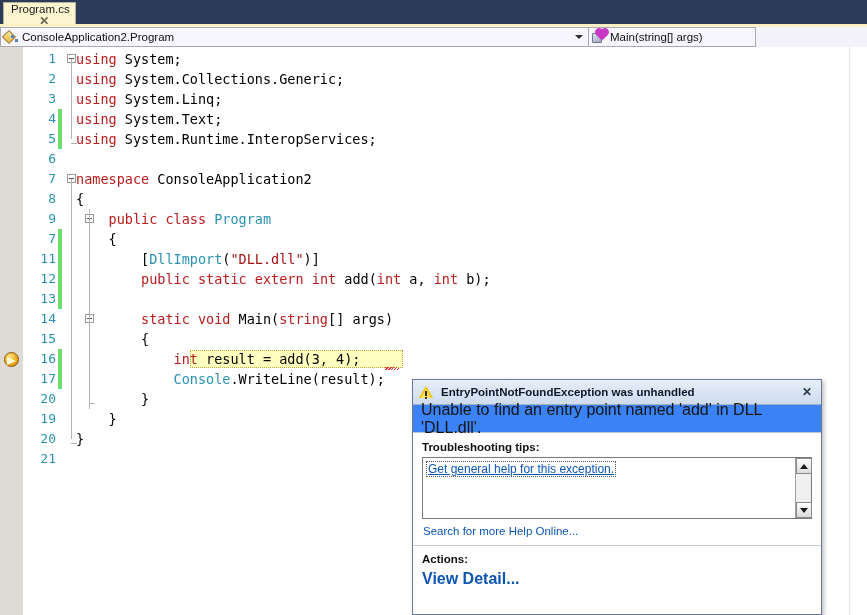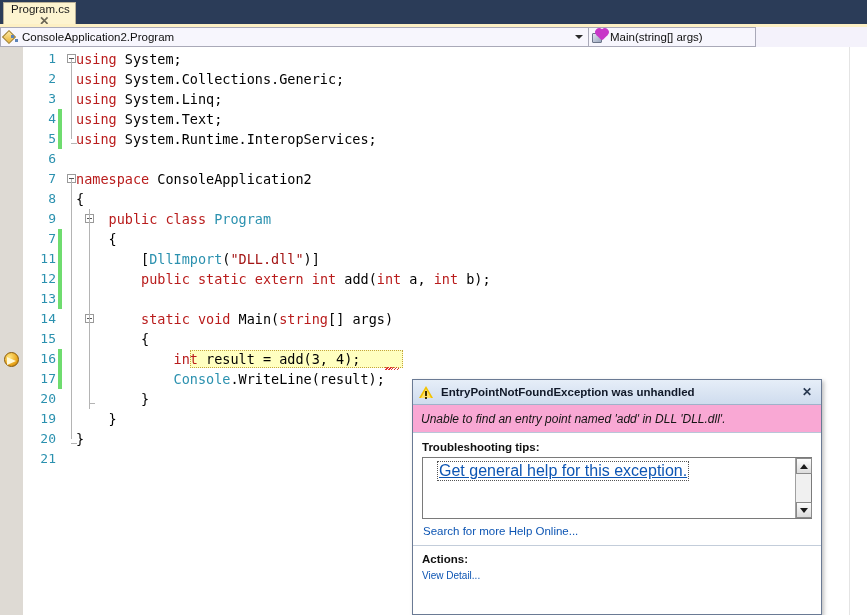--- a/index.html
+++ b/index.html
@@ -393,28 +393,27 @@
     display: flex;
     align-items: center;
     justify-content: center;
     font-size: 12px;
     font-weight: bold;
     color: #2a3a52;
     cursor: pointer;
   }
   .ex-message {
     height: 27px;
-    background: #f9a8d4;
+    background: #3b82f6;
     border-bottom: 1px solid #b9c6d8;
     display: flex;
     align-items: center;
     padding: 0 8px;
-    font-size: 12px;
+    font-size: 16px;
     color: #151515;
-    font-style: italic;
   }
   .ex-body {
     padding: 8px 9px 0 9px;
   }
   .ex-head {
     font-size: 11.5px;
     font-weight: bold;
     color: #101010;
     margin-bottom: 4px;
   }
@@ -450,22 +449,22 @@
     border-right: 4px solid transparent;
     border-bottom: 5px solid #1a1a1a;
   }
   .sb-btn.down i {
     border-left: 4px solid transparent;
     border-right: 4px solid transparent;
     border-top: 5px solid #1a1a1a;
   }
   .tip-link {
     display: inline-block;
-    margin: 3px 0 0 14px;
-    font-size: 16px;
+    margin: 3px 0 0 3px;
+    font-size: 12px;
     color: #0d55b3;
     text-decoration: underline;
     border: 1px dotted #555;
     padding: 0 1px;
     cursor: pointer;
   }
   .ex-sublink {
     display: block;
     margin: 6px 0 0 1px;
     font-size: 11.5px;
@@ -475,24 +474,25 @@
   }
   .ex-sep {
     margin: 8px -9px 0 -9px;
     height: 1px;
     background: #c3cdda;
   }
   .ex-actions { padding: 7px 0 0 0; }
   .ex-action-link {
     display: block;
     margin-top: 5px;
-    font-size: 10px;
+    font-size: 16px;
     color: #0d55b3;
     text-decoration: none;
     cursor: pointer;
+    font-weight: bold;
   }
 </style>
 </head>
 <body>
 
 <div class="tabstrip">
   <div class="tab">
     <span class="tab-label">Program.cs</span>
     <span class="tab-close">✕</span>
   </div>

